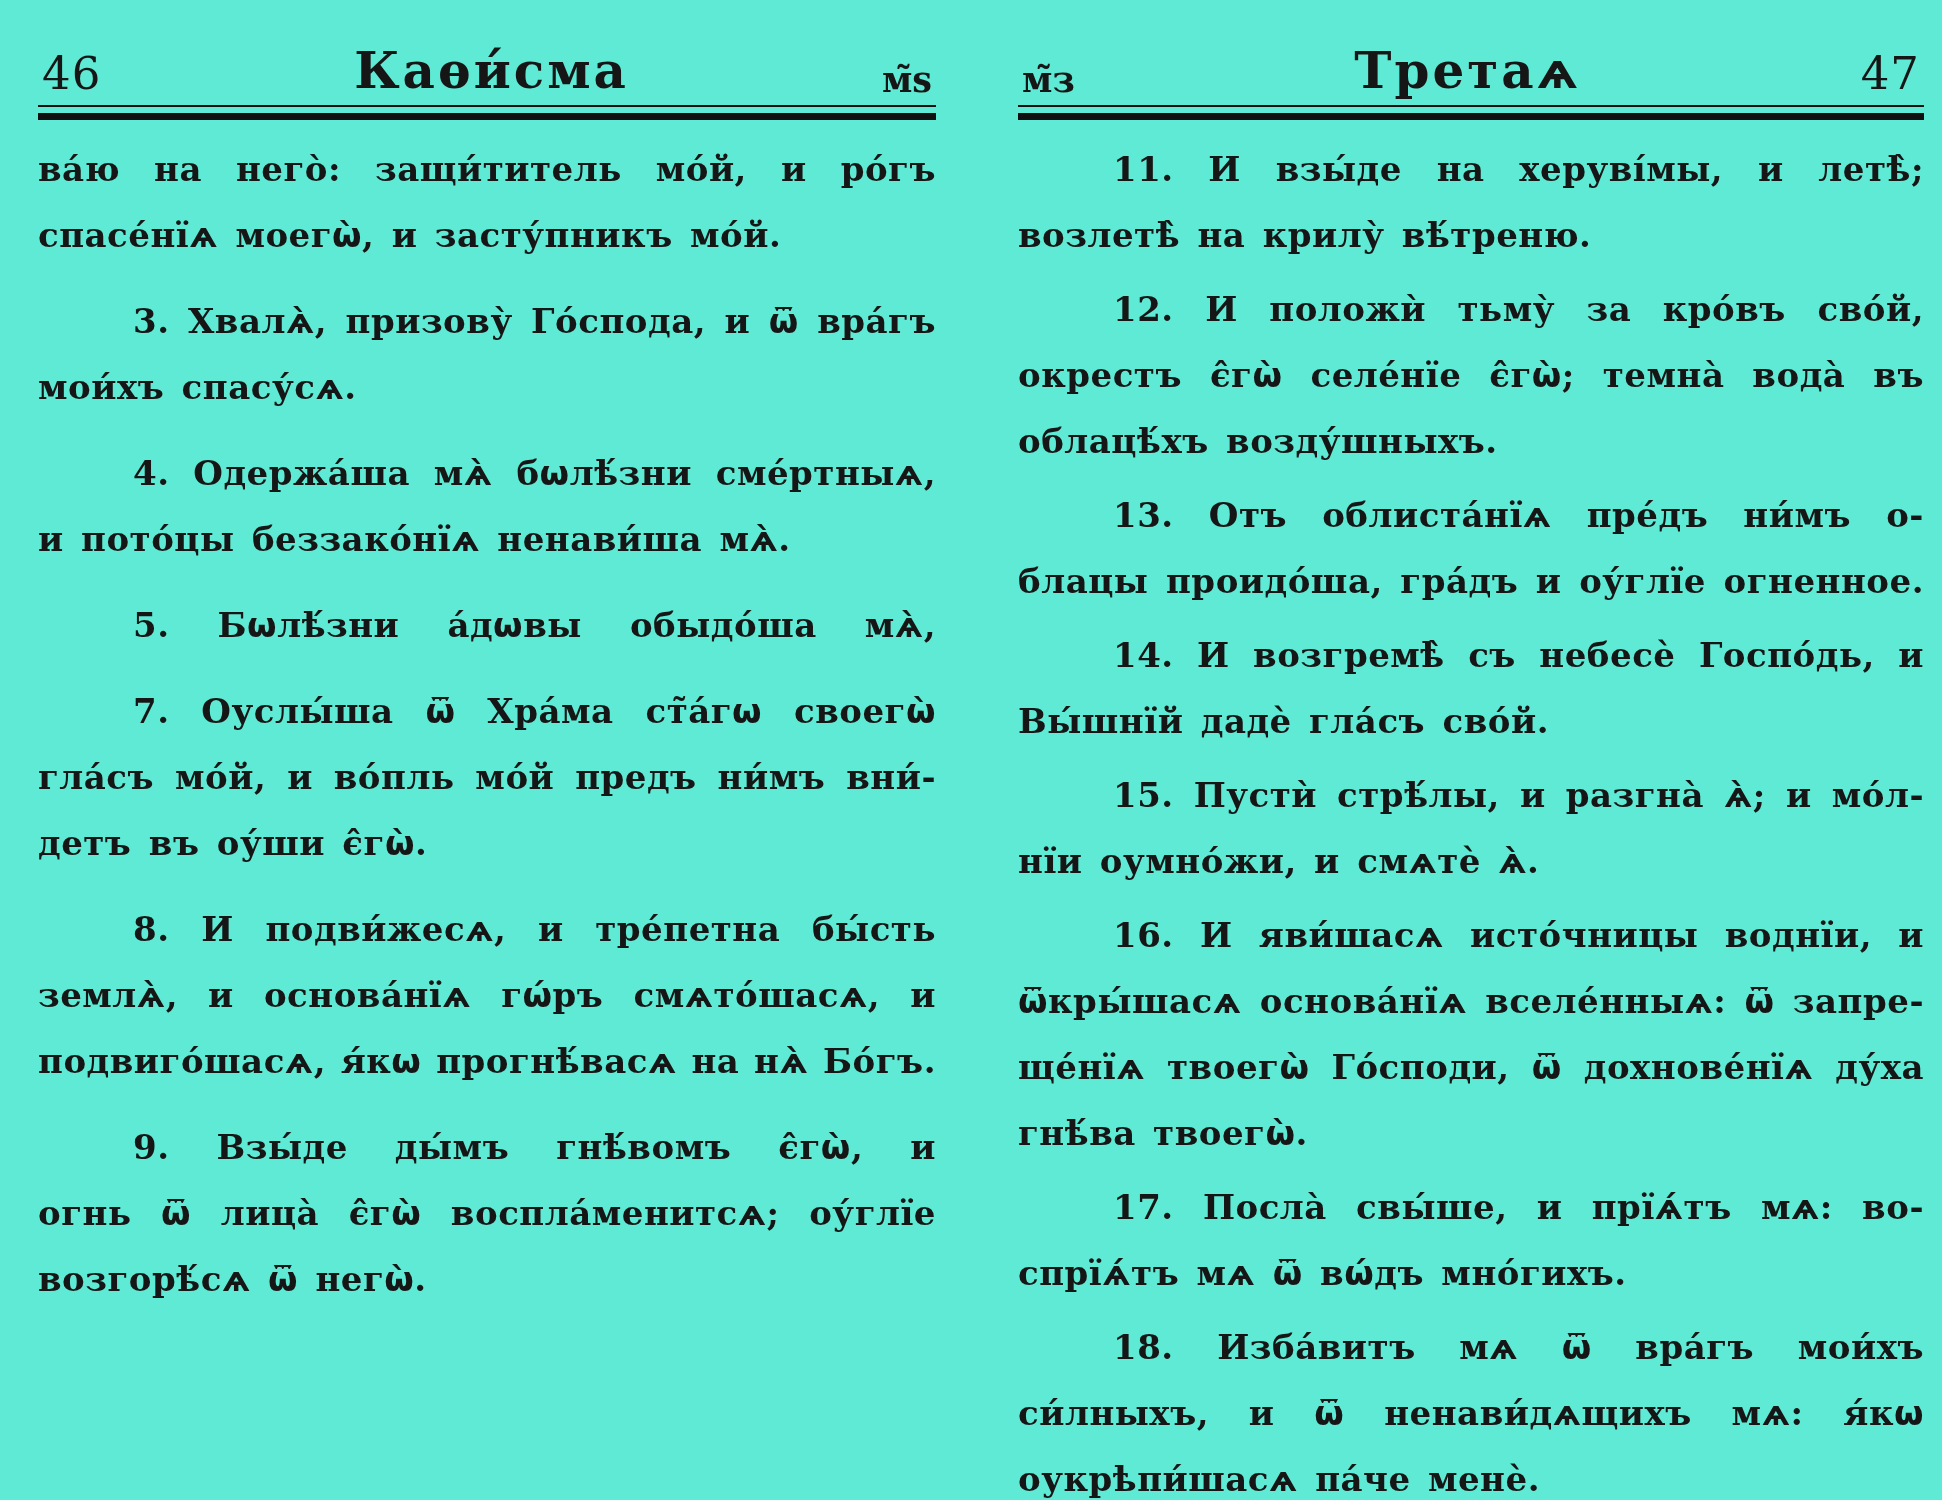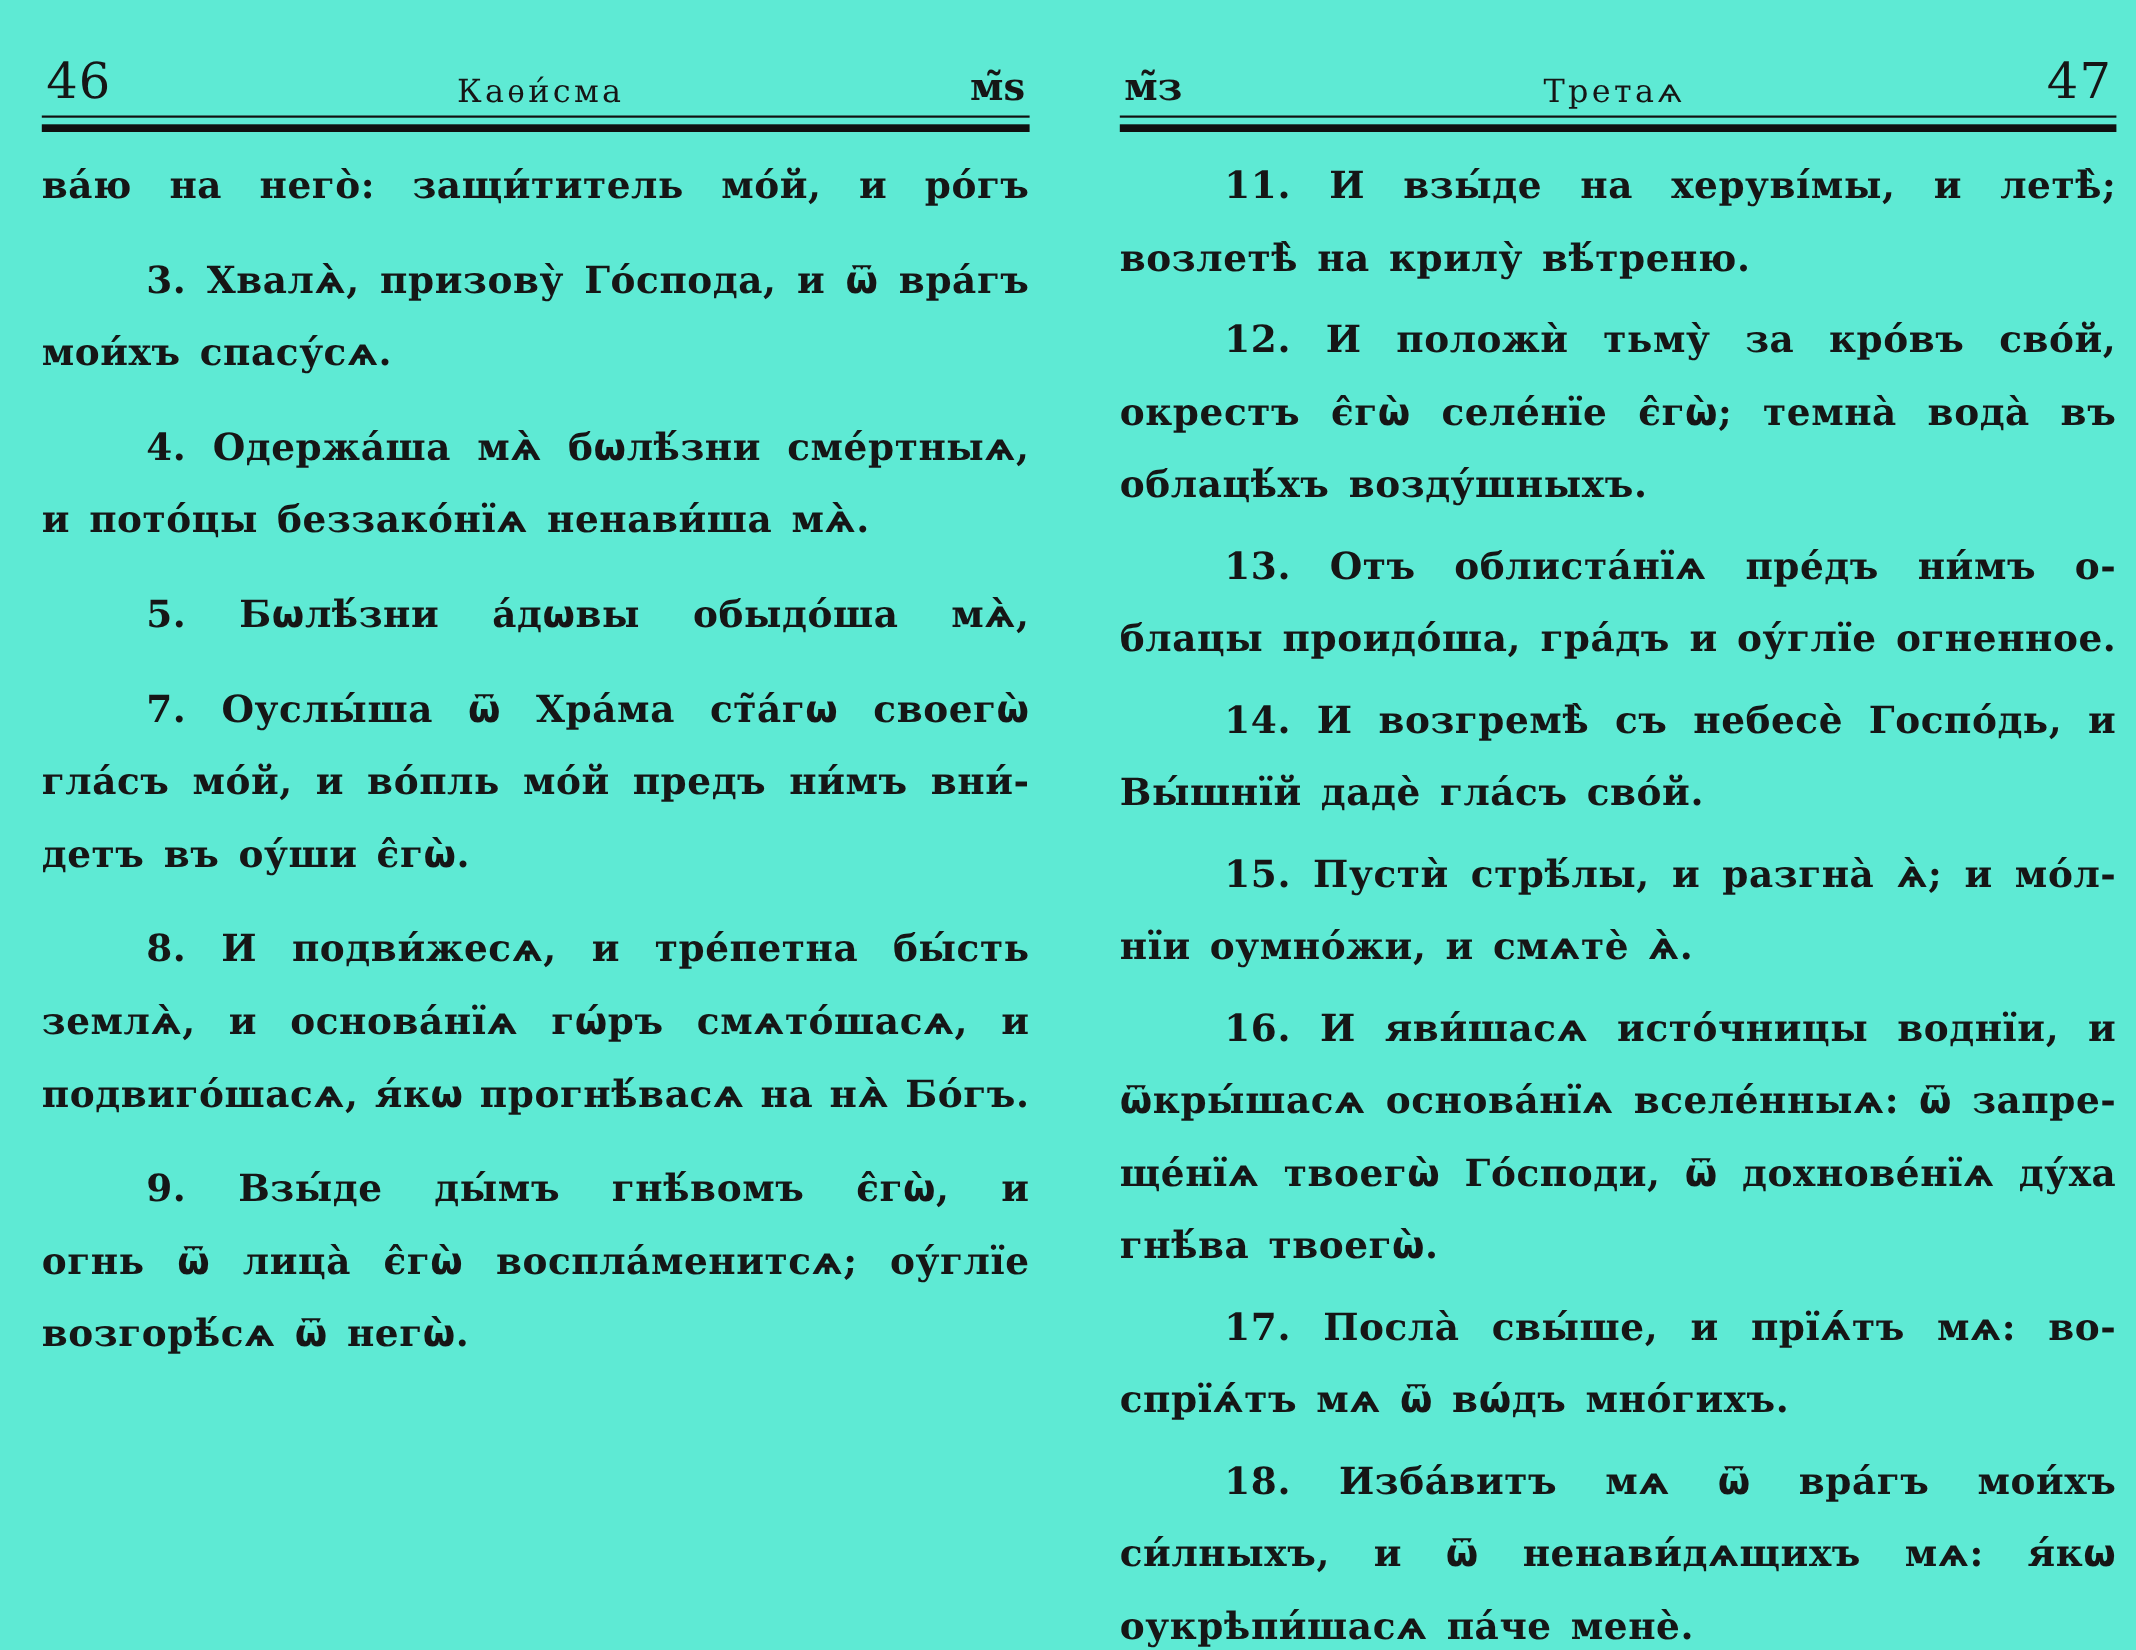--- a/index.html
+++ b/index.html
@@ -29,22 +29,22 @@
     justify-content: space-between;
     height: 56px;
     padding: 0 4px;
   }
   .page-num {
     font-size: 45px;
     font-weight: 400;
     letter-spacing: 1px;
   }
   .header-title {
-    font-size: 29px;
-    font-weight: 400;
+    font-size: 50px;
+    font-weight: 700;
     letter-spacing: 3px;
   }
   .header-num {
     font-size: 35px;
     font-weight: 700;
   }
   .header-rule {
     margin-top: 5px;
     height: 6px;
     border-top: 2px solid #101010;
@@ -80,20 +80,21 @@
   <div class="page page--left">
     <div class="page-header">
       <span class="page-num">46</span>
       <span class="header-title">Каѳи́сма</span>
       <span class="header-num">м̃ѕ</span>
     </div>
     <div class="header-rule"></div>
     <div class="page-body">
         <div class="para">
           <div class="line">ва́ю на него̀: защи́титель мо́й, и ро́гъ</div>
+          <div class="line line--end">спасе́нїѧ моегѡ̀, и засту́пникъ мо́й.</div>
         </div>
         <div class="para">
           <div class="line line--indent">3. Хвалѧ̀, призову̀ Го́спода, и ѿ вра́гъ</div>
           <div class="line line--end">мои́хъ спасу́сѧ.</div>
         </div>
         <div class="para">
           <div class="line line--indent">4. Одержа́ша мѧ̀ бѡлѣ́зни сме́ртныѧ,</div>
           <div class="line line--end">и пото́цы беззако́нїѧ ненави́ша мѧ̀.</div>
         </div>
         <div class="para">

